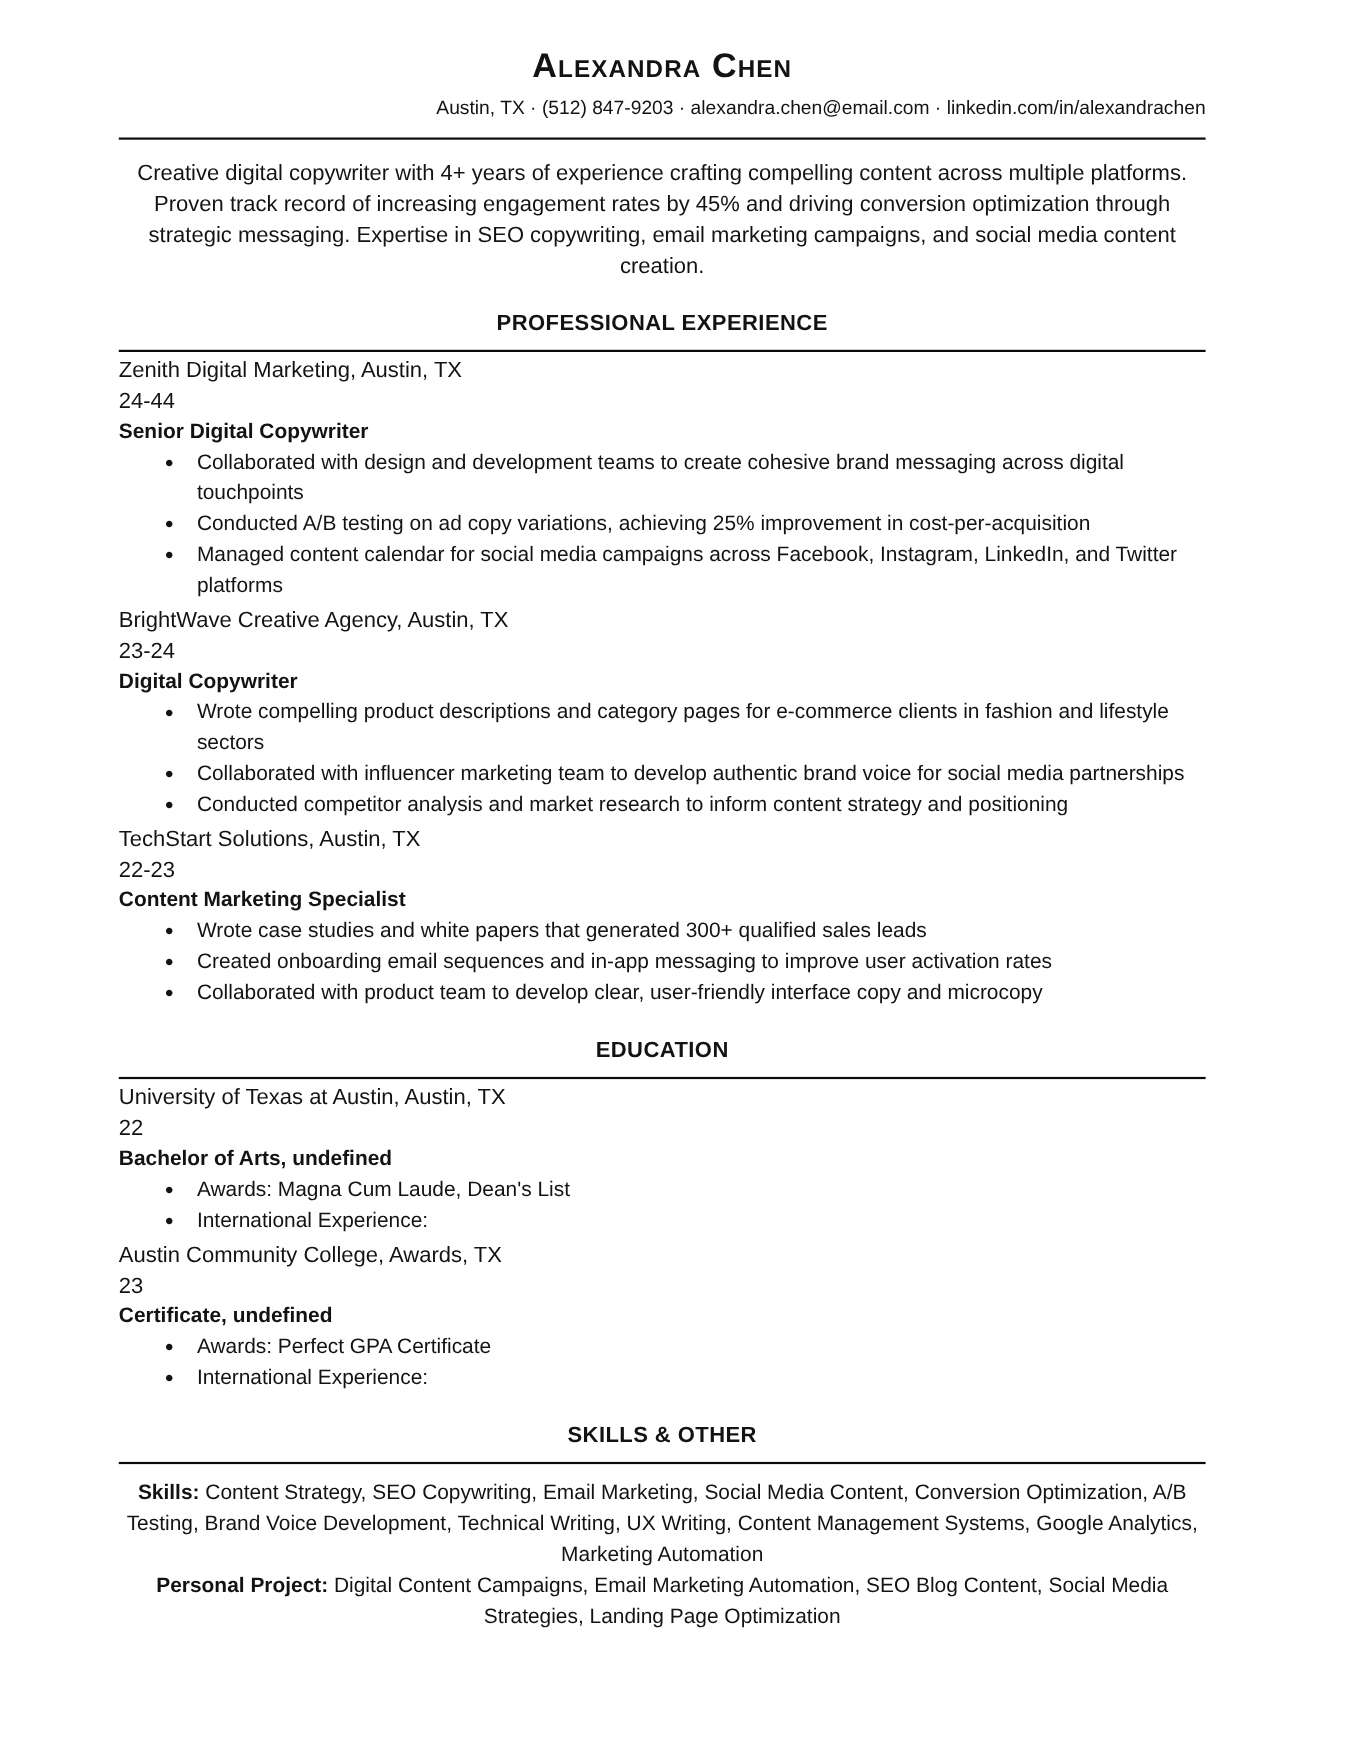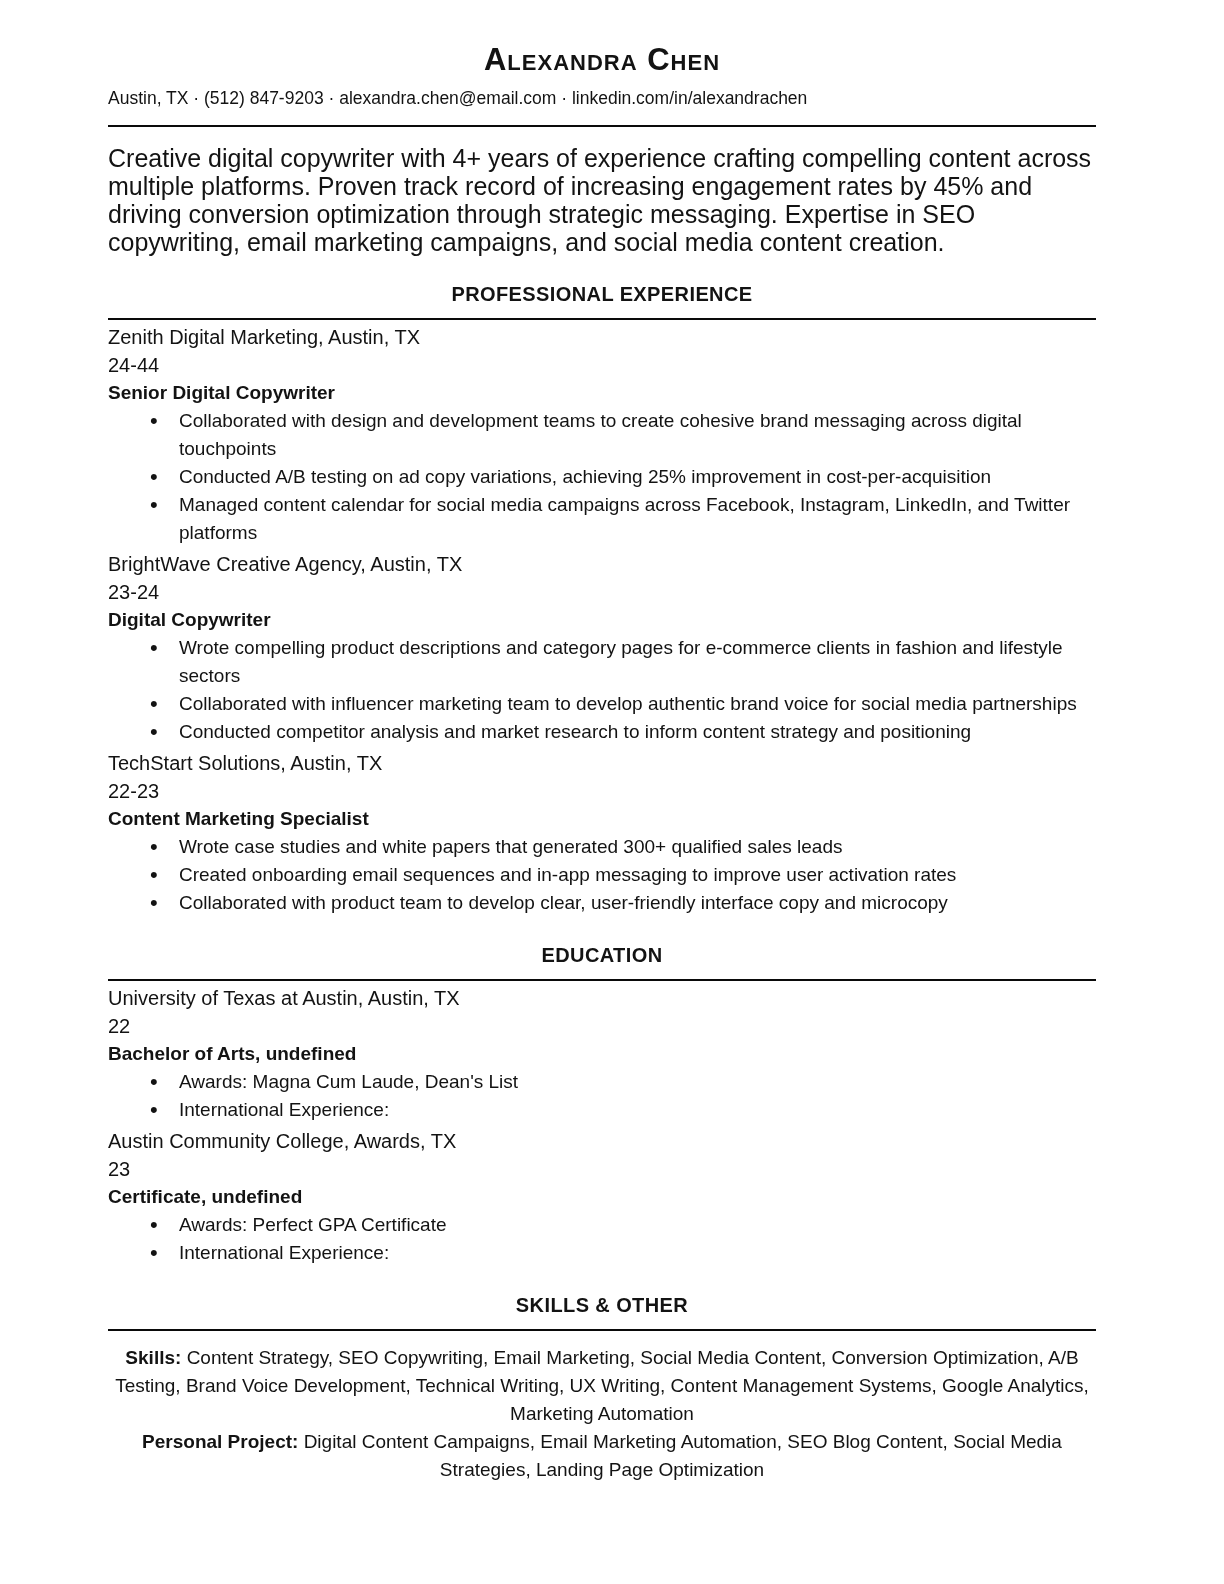--- a/index.html
+++ b/index.html
@@ -19,31 +19,31 @@
   .name {
     margin: 0;
     text-align: center;
     font-size: 31px;
     font-weight: 700;
     font-variant: small-caps;
     letter-spacing: 1px;
     line-height: 36px;
   }
   .contact {
-    text-align: left;
+    text-align: right;
     font-size: 17.5px;
     line-height: 24px;
     margin-top: 8px;
   }
 
   
   .summary {
     margin: 17px 0 0 0;
-    text-align: left;
-    font-size: 25px;
+    text-align: center;
+    font-size: 20px;
     line-height: 28px;
   }
 
   
   .sec-title {
     margin: 26px 0 0 0;
     padding-bottom: 12px;
     border-bottom: 2px solid #0a0a0a;
     text-align: center;
     font-size: 20px;

